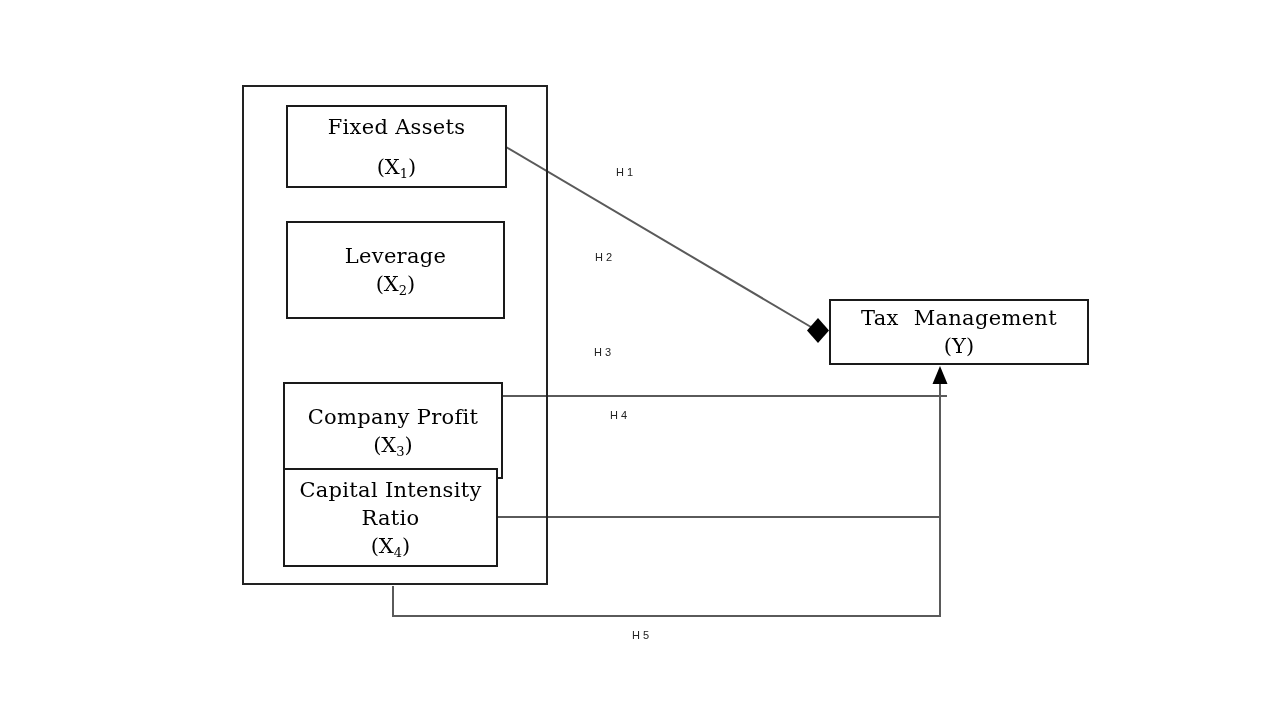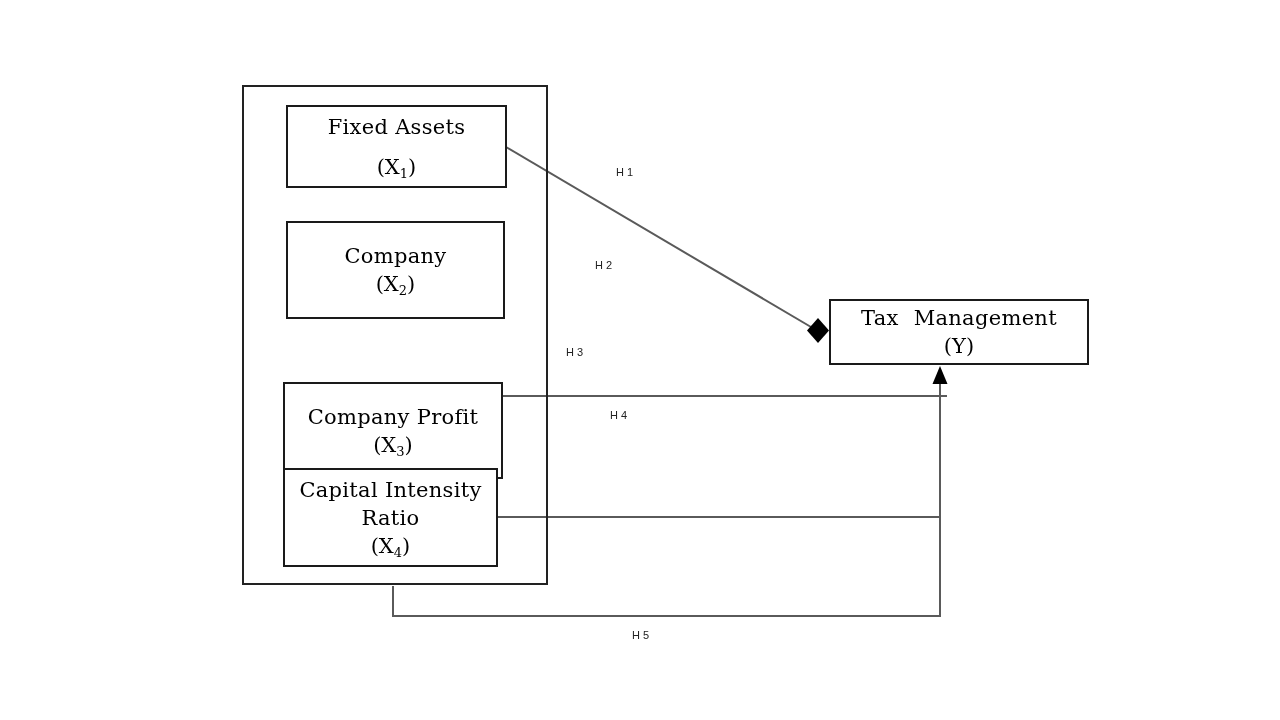--- a/index.html
+++ b/index.html
@@ -67,22 +67,22 @@
   .h-label {
     position: absolute;
     transform: translate(-50%, -50%);
     font-family: "Liberation Sans", sans-serif;
     font-size: 11px;
     letter-spacing: 3px;
     color: #222222;
     white-space: nowrap;
   }
   .l-h1 { left: 626px; top: 172px; }
-  .l-h2 { left: 605px; top: 265px; }
-  .l-h3 { left: 576px; top: 352px; }
+  .l-h2 { left: 605px; top: 257px; }
+  .l-h3 { left: 604px; top: 352px; }
   .l-h4 { left: 620px; top: 415px; }
   .l-h5 { left: 642px; top: 635px; }
 </style>
 </head>
 <body>
 
 <div class="stage">
 
   <svg class="connectors" viewBox="0 0 1280 720" xmlns="http://www.w3.org/2000/svg">
 
@@ -98,21 +98,21 @@
   </svg>
 
   <div class="outer-box b-outer"></div>
 
   <div class="box b-x1">
     <div class="box-title">Fixed Assets</div>
     <div class="box-sym"><span>(X</span><sub>1</sub><span>)</span></div>
   </div>
 
   <div class="box b-x2">
-    <div class="box-title">Company</div>
+    <div class="box-title">Leverage</div>
     <div class="box-sym"><span>(X</span><sub>2</sub><span>)</span></div>
   </div>
 
   <div class="box b-x3">
     <div class="box-title">Company Profit</div>
     <div class="box-sym"><span>(X</span><sub>3</sub><span>)</span></div>
   </div>
 
   <div class="box b-x4">
     <div class="box-title">Capital Intensity

